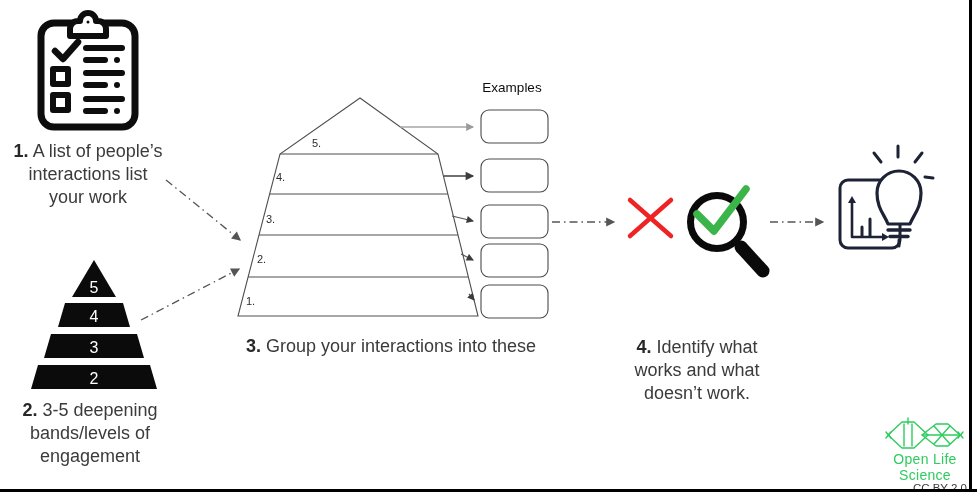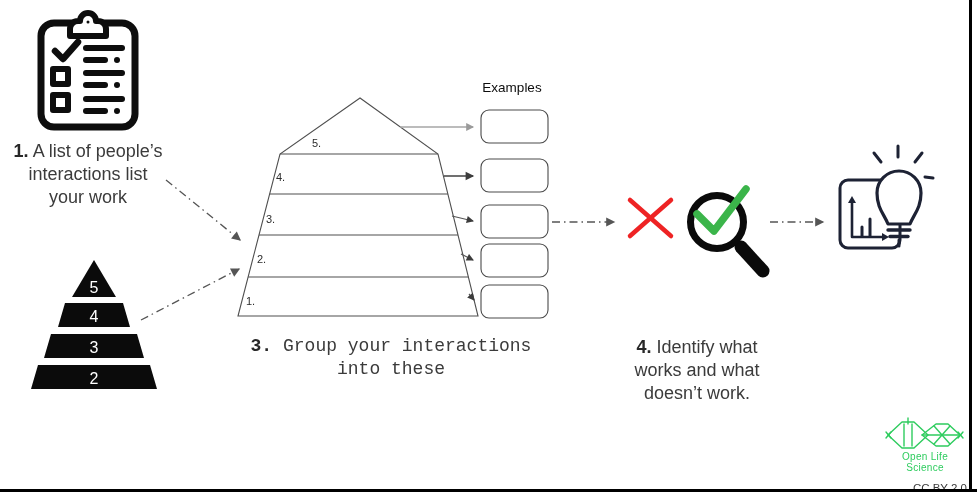--- a/index.html
+++ b/index.html
@@ -4,21 +4,21 @@
 <style>
   html,body{margin:0;padding:0;background:#fff;}
   .canvas{position:relative;width:977px;height:495px;background:#ffffff;overflow:hidden;
           font-family:"Liberation Sans","DejaVu Sans",sans-serif;}
   .art{position:absolute;left:0;top:0;}
   .cap{position:absolute;text-align:center;color:#3b3b3b;font-size:18px;line-height:23px;}
   .cap b{color:#282828;font-weight:700;}
   .examples-title{position:absolute;left:452px;top:80px;width:120px;text-align:center;
                   font-weight:400;font-size:13.5px;color:#0d0d0d;}
   .logo-text{position:absolute;left:882px;top:451px;width:86px;text-align:center;
-             font-size:10px;letter-spacing:.3px;color:#2ecc5e;}
+             font-size:14px;letter-spacing:.3px;color:#2ecc5e;}
   .license{position:absolute;left:905px;top:470px;width:62px;text-align:right;
            font-size:11.5px;color:#3a3a3a;margin-top:12px;}
   .border-right{position:absolute;left:969px;top:0;width:3px;height:492px;background:#000;}
   .border-bottom{position:absolute;left:0;top:489px;width:977px;height:3px;background:#000;}
   svg text{font-family:"Liberation Sans","DejaVu Sans",sans-serif;}
 </style>
 </head>
 <body>
 
 <div class="canvas">
@@ -135,22 +135,28 @@
 
   <div class="examples-title">Examples</div>
 
   <div class="cap" style="left:8px;top:140px;width:160px;">
     <b>1.</b>
     <span>A list of people’s</span><br>
     <span>interactions list</span><br>
     <span>your work</span>
   </div>
 
+  <div class="cap" style="left:10px;top:399px;width:160px;">
+    <b>2.</b>
+    <span>3-5 deepening</span><br>
+    <span>bands/levels of</span><br>
+    <span>engagement</span>
+  </div>
 
-  <div class="cap" style="left:241px;top:335px;width:300px;font-family:Liberation Mono, monospace;">
+  <div class="cap" style="left:241px;top:335px;width:300px;">
     <b>3.</b>
     <span>Group your interactions into these</span><br>
   </div>
 
   <div class="cap" style="left:627px;top:336px;width:140px;">
     <b>4.</b>
     <span>Identify what</span><br>
     <span>works and what</span><br>
     <span>doesn’t work.</span>
   </div>

